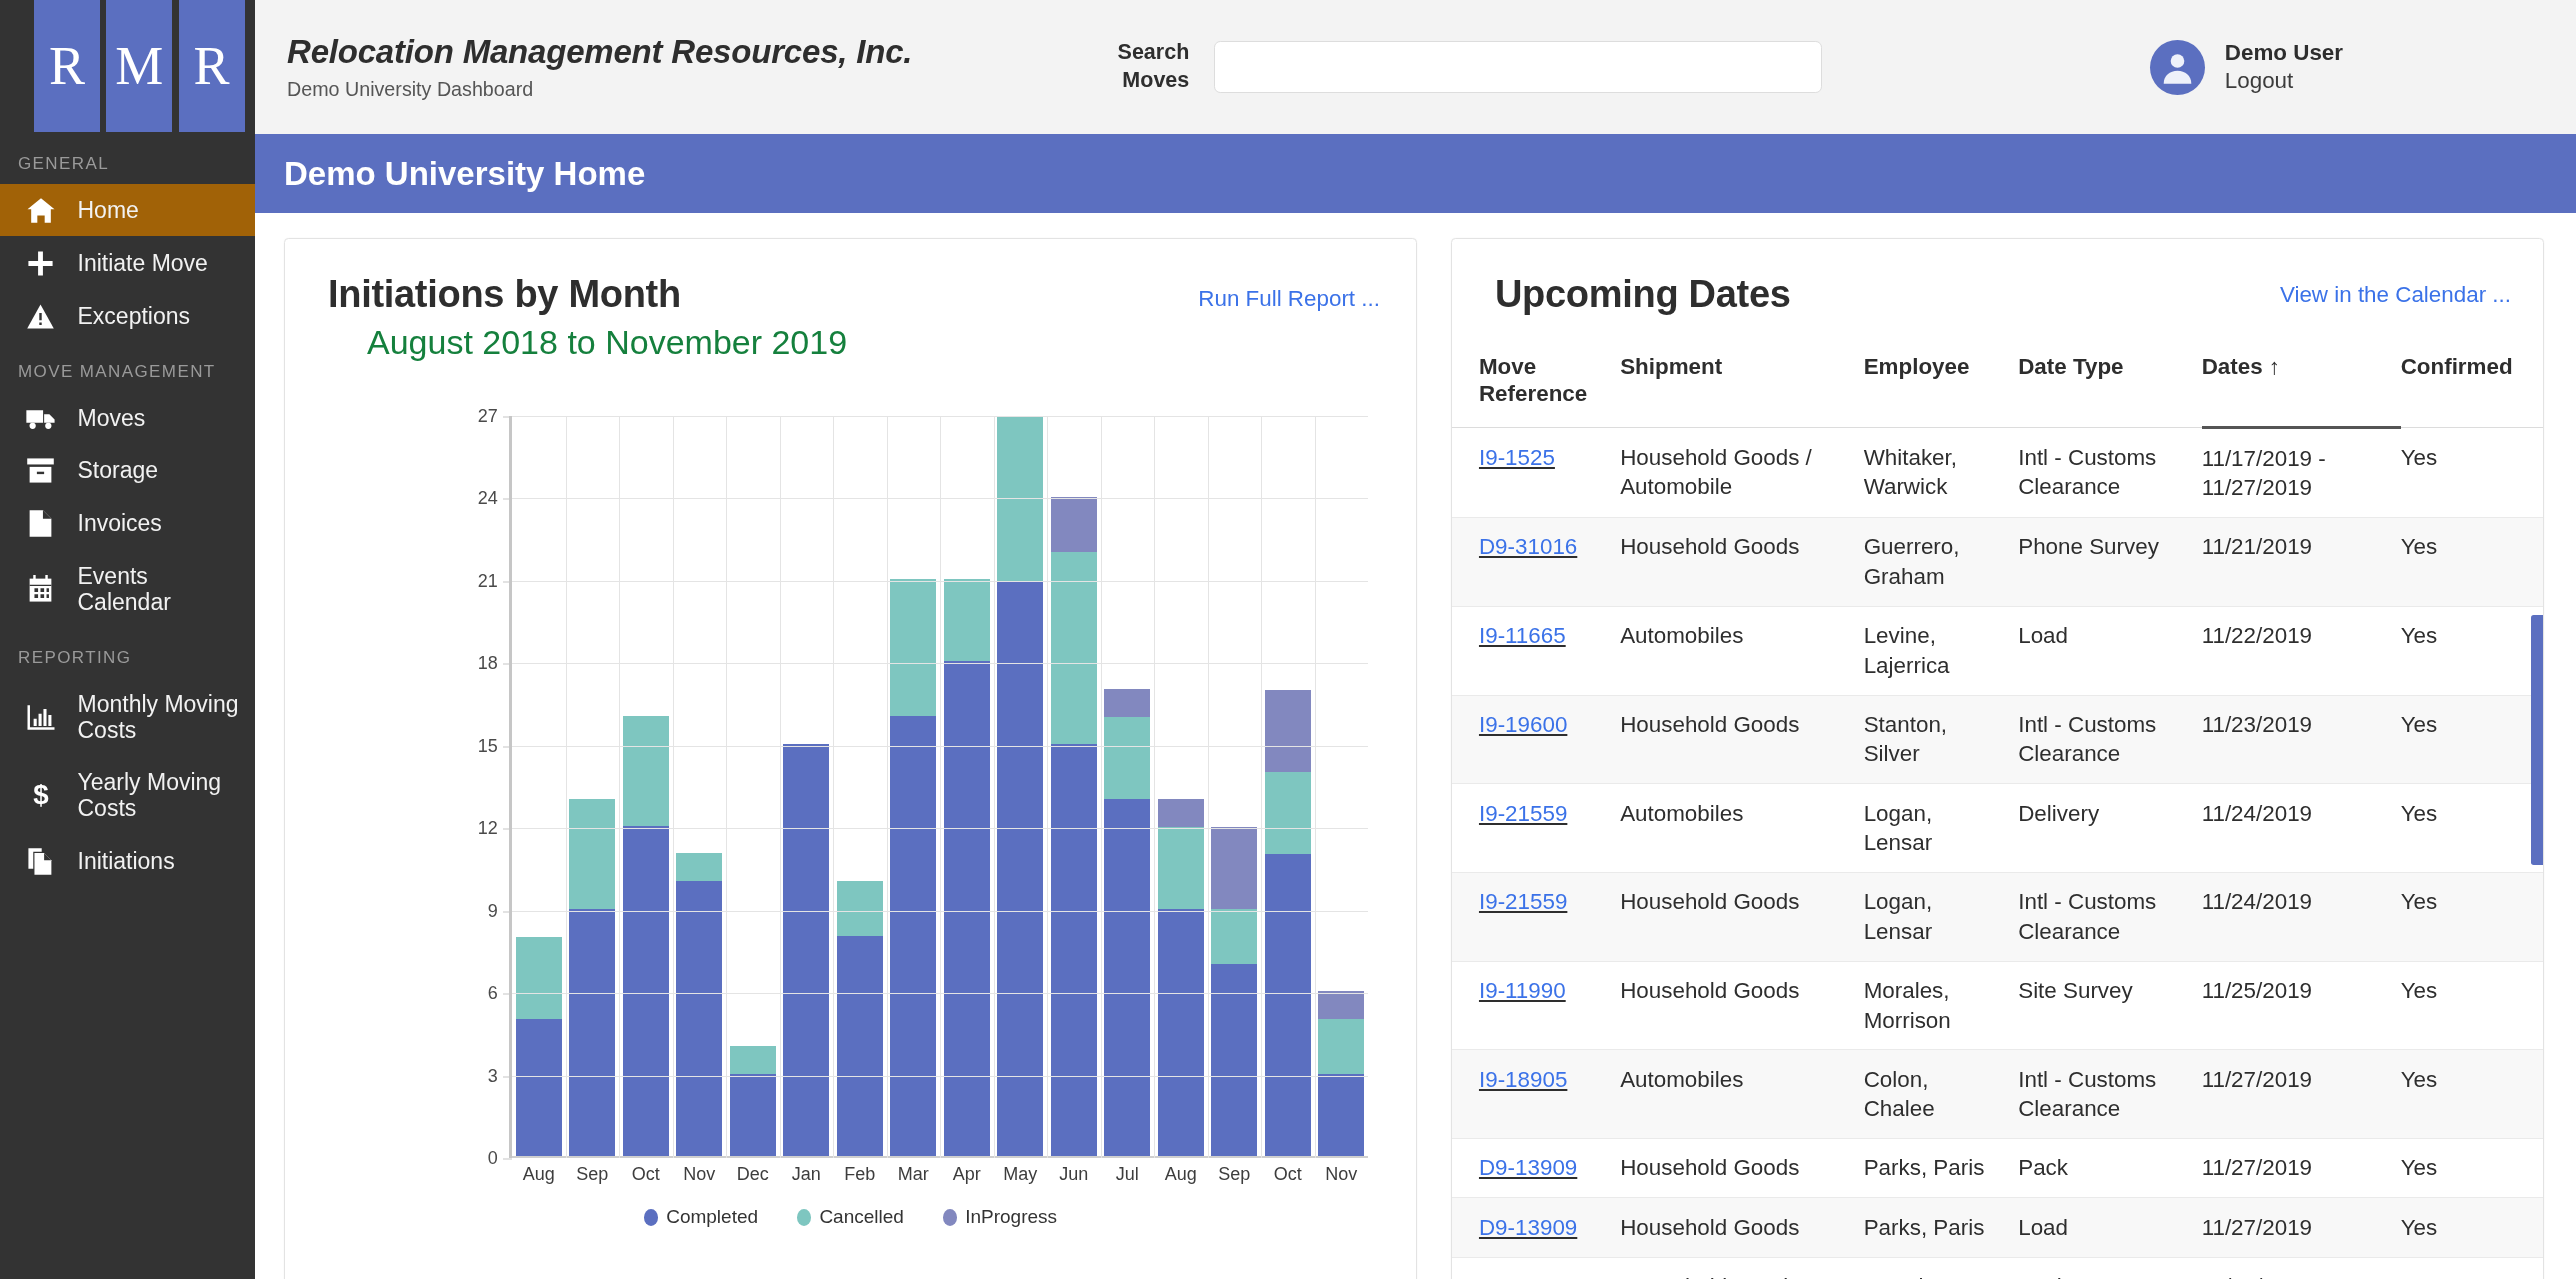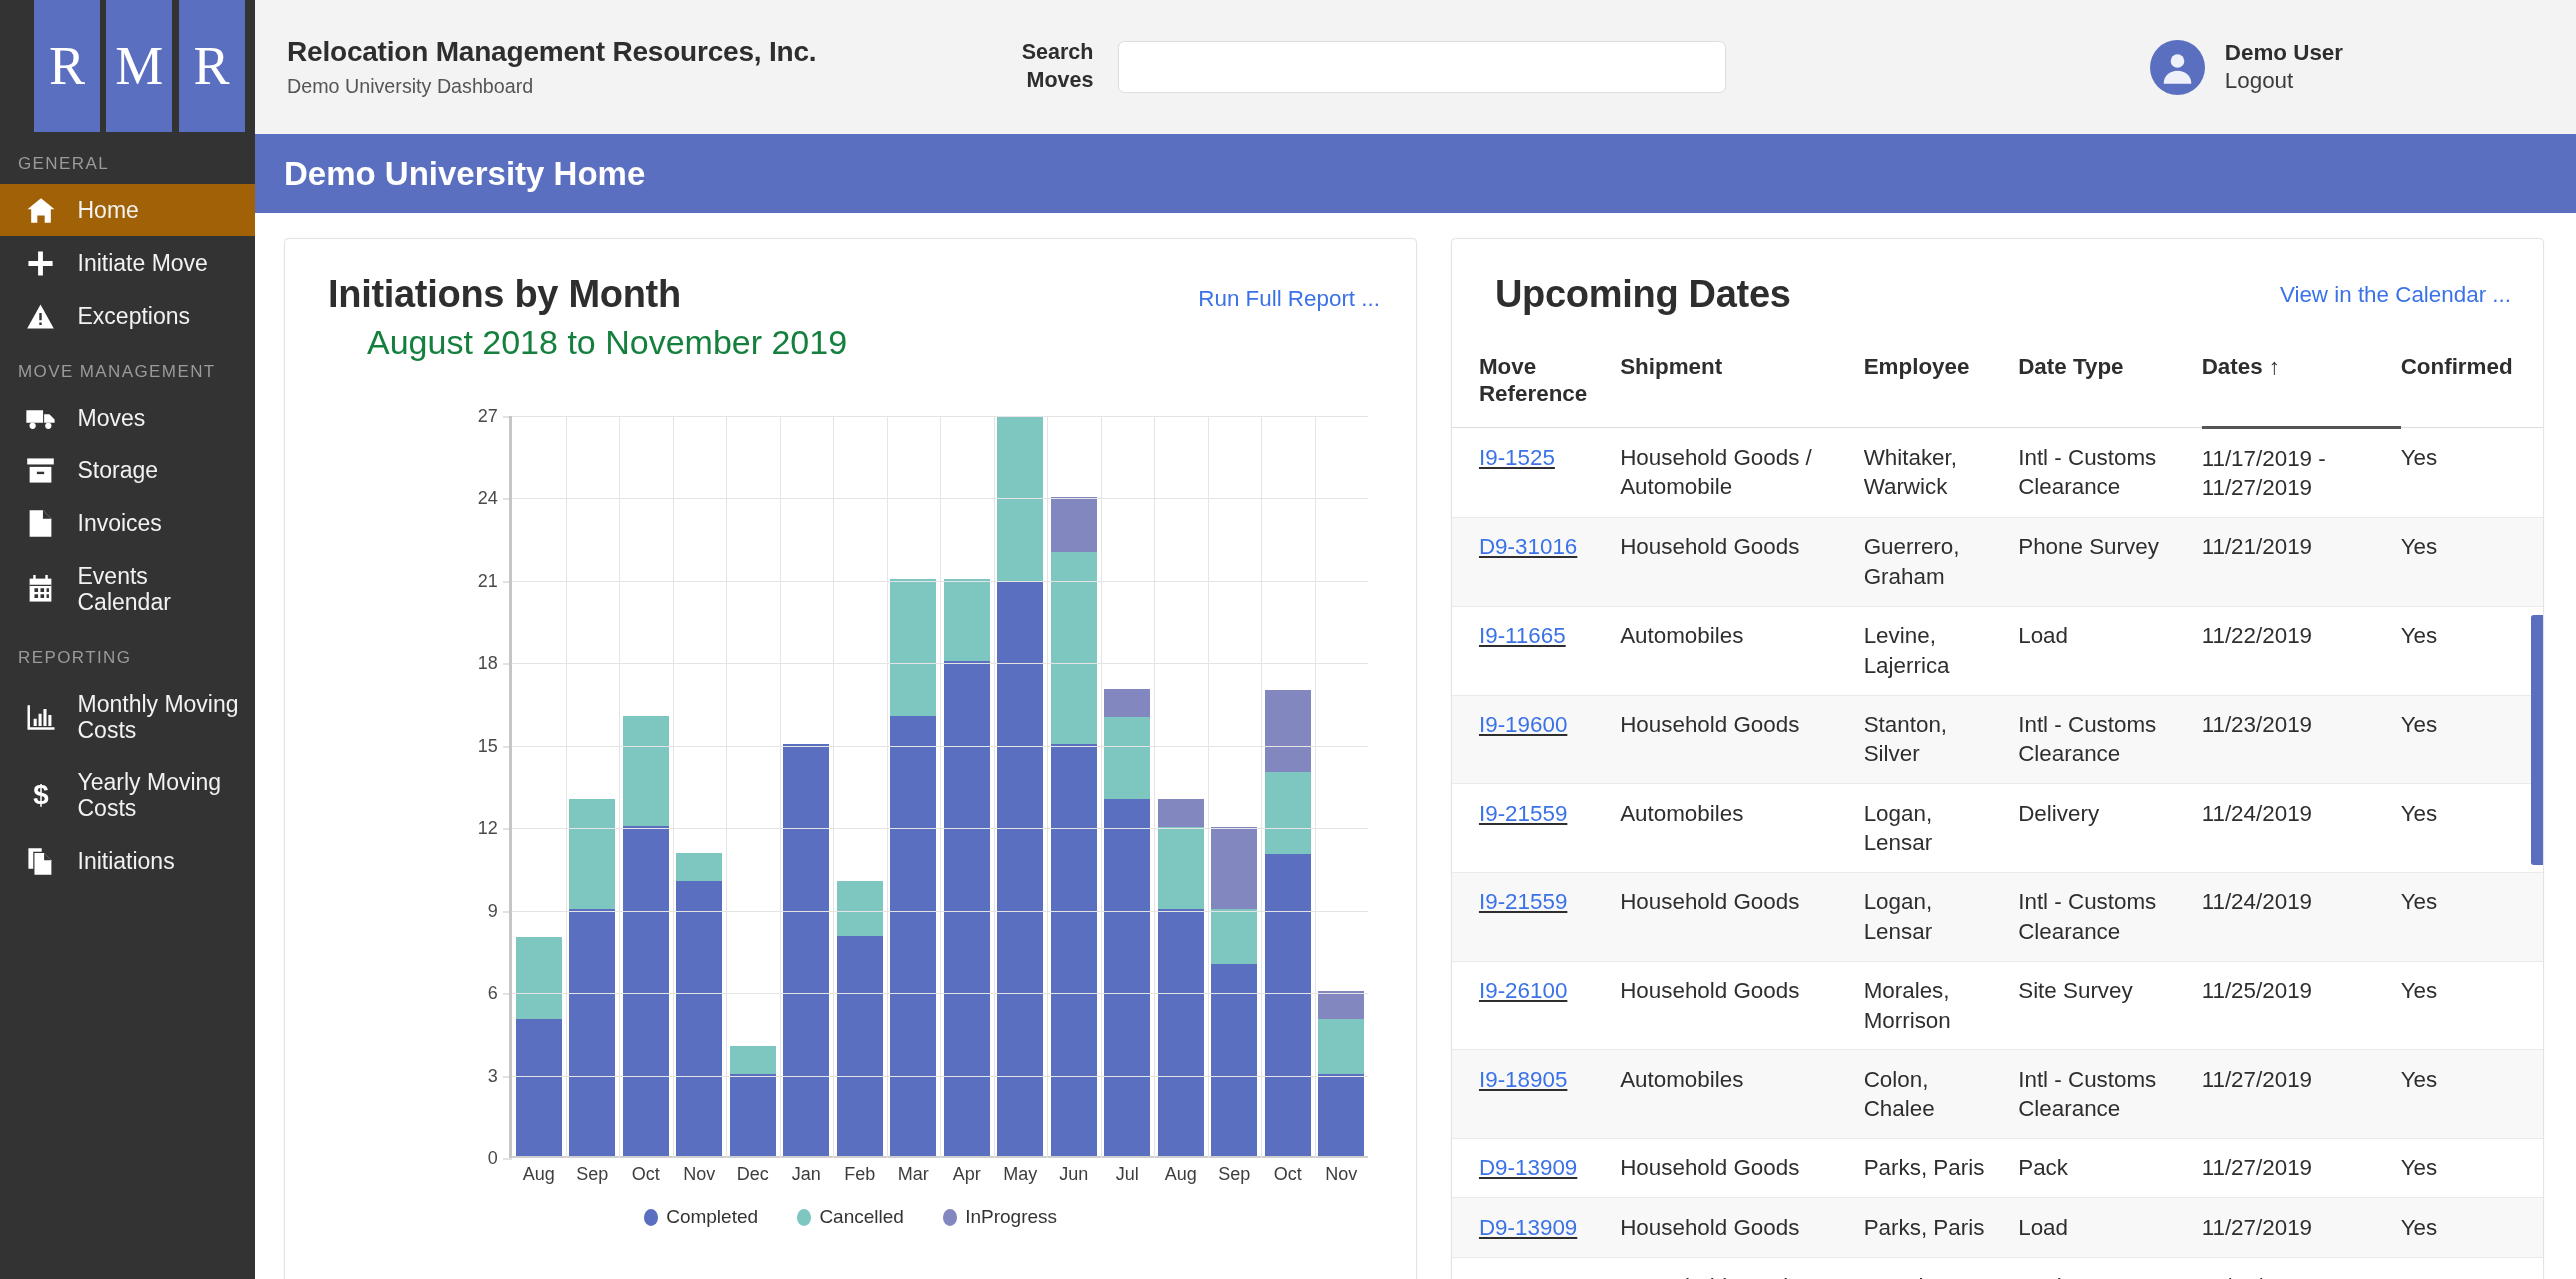--- a/index.html
+++ b/index.html
@@ -40,21 +40,21 @@
   .nav-label { line-height: 1.15; }
 
   
   .main { flex: 1; height: 1279px; position: relative; background: #ffffff; overflow: hidden; }
 
   .topbar {
     height: 134px; background: #f3f3f3; display: flex; align-items: center;
     padding: 0 36px 0 32px; position: relative;
   }
   .brand-block { padding-left: 0; }
-  .brand-title { font-size: 28px; font-weight: bold; color: #2e2e2e; letter-spacing: -0.2px; }
+  .brand-title { font-size: 33px; font-weight: bold; color: #2e2e2e; letter-spacing: -0.2px; font-style: italic; }
   .brand-sub { font-size: 19.7px; color: #555555; margin-top: 6.3px; }
 
   .search-wrap { display: flex; align-items: center; gap: 25px; margin-left: 179px; }
   .search-label {
     font-size: 21.5px; font-weight: bold; color: #2e2e2e; text-align: right;
     line-height: 1.3; width: 98px;
   }
   .search-input {
     width: 608px; height: 52px; background: #ffffff;
     border: 0.9px solid #dddddd; border-radius: 6.3px; outline: none;
@@ -510,21 +510,21 @@
               </tr>
               <tr>
                 <td><span class="ref-link">I9-21559</span></td>
                 <td>Household Goods</td>
                 <td>Logan, Lensar</td>
                 <td>Intl - Customs Clearance</td>
                 <td>11/24/2019</td>
                 <td>Yes</td>
               </tr>
               <tr>
-                <td><span class="ref-link">I9-26100</span></td>
+                <td><span class="ref-link">I9-11990</span></td>
                 <td>Household Goods</td>
                 <td>Morales, Morrison</td>
                 <td>Site Survey</td>
                 <td>11/25/2019</td>
                 <td>Yes</td>
               </tr>
               <tr>
                 <td><span class="ref-link">I9-18905</span></td>
                 <td>Automobiles</td>
                 <td>Colon, Chalee</td>

